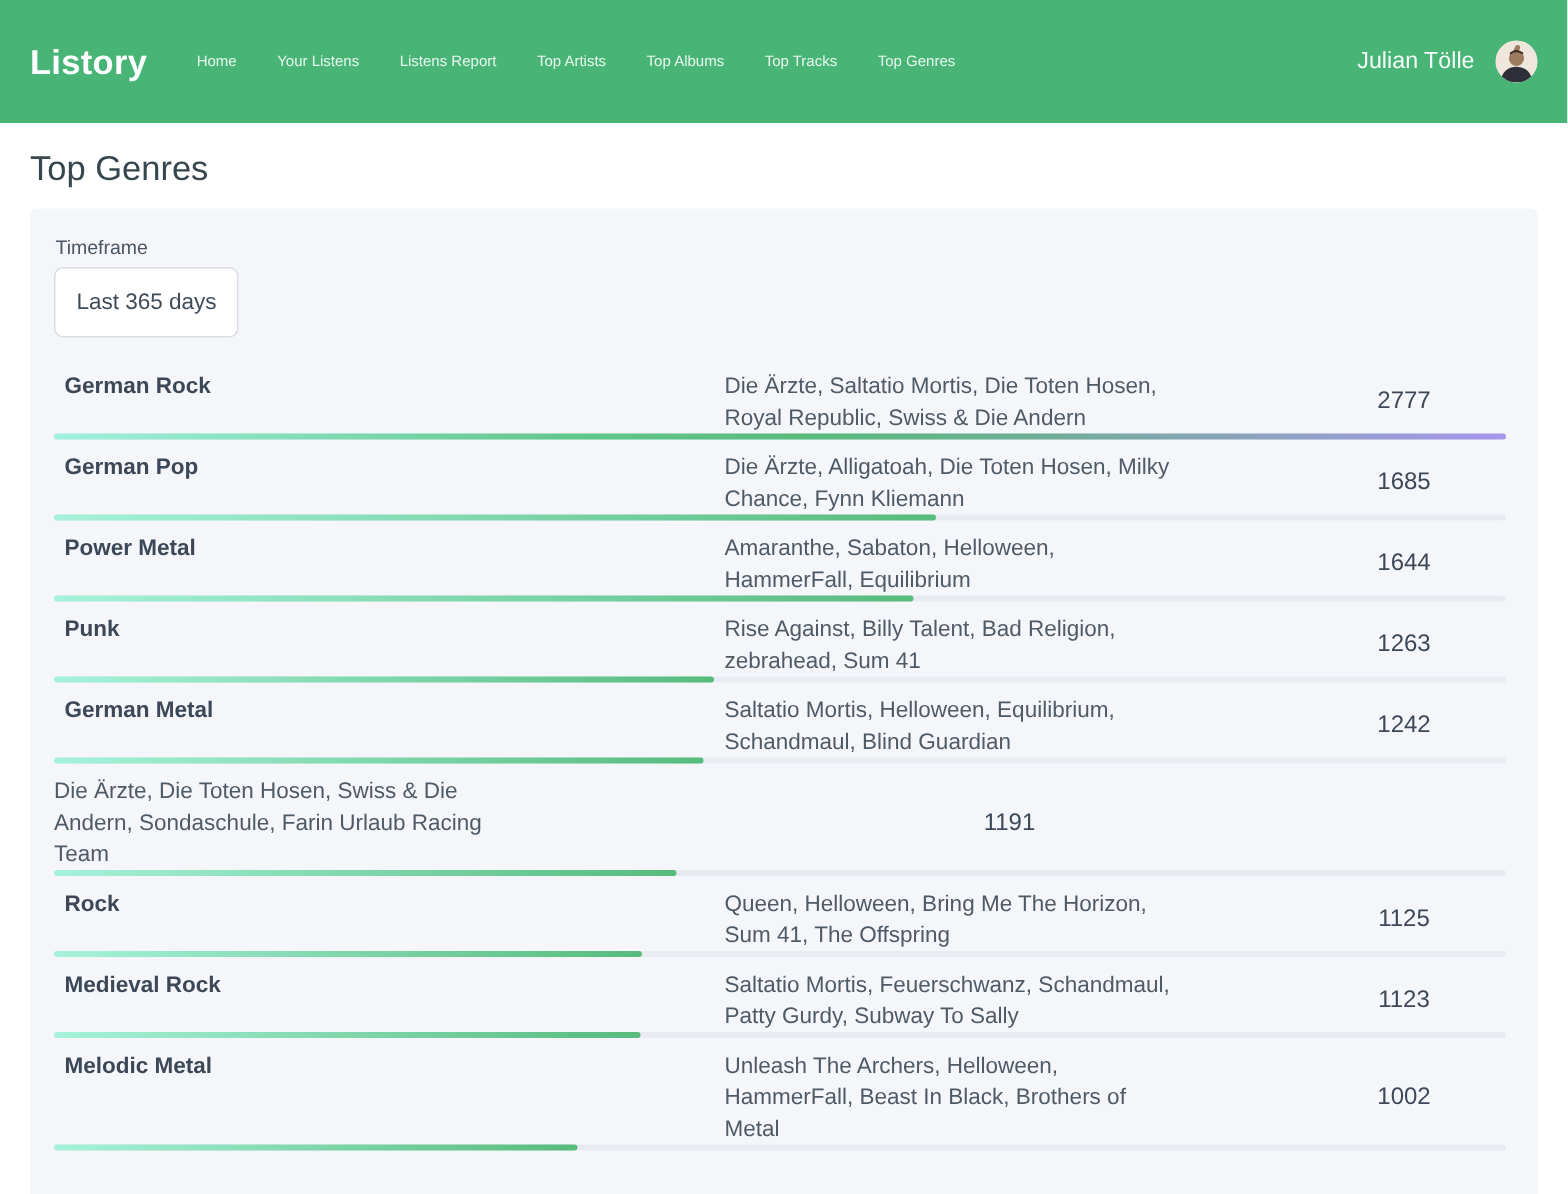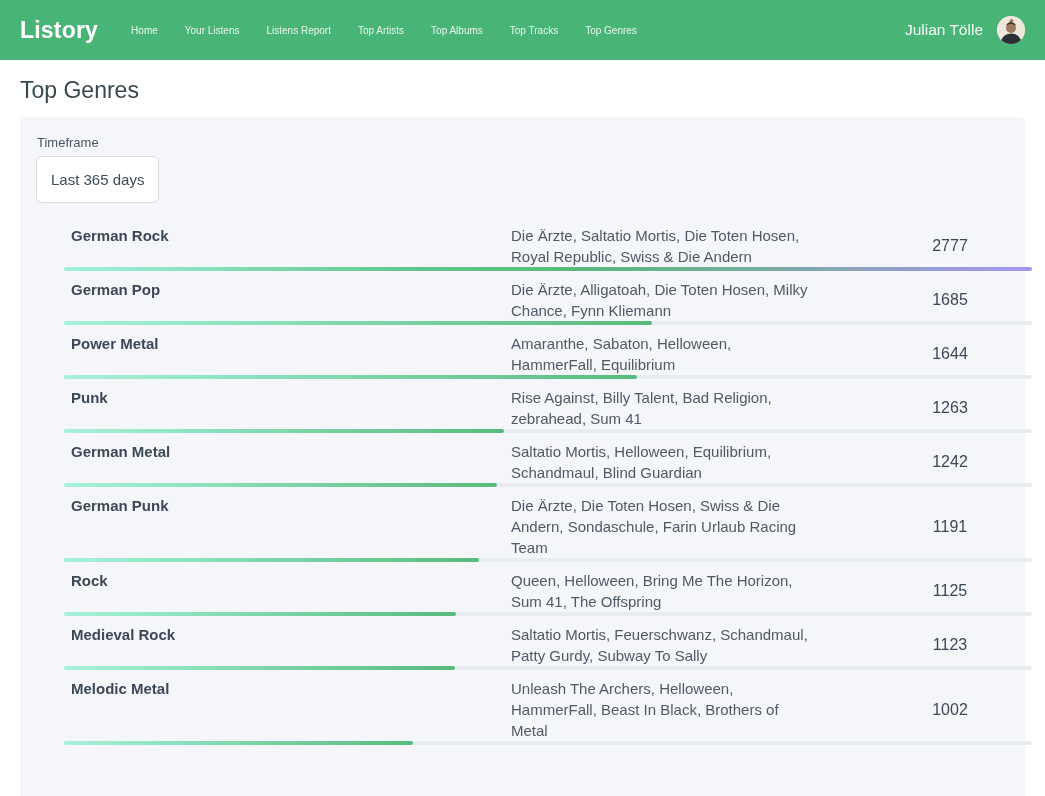--- a/index.html
+++ b/index.html
@@ -1,20 +1,20 @@
 <!DOCTYPE html>
 <html><head>
 <meta charset="utf-8">
 <style>
   * { margin:0; padding:0; box-sizing:border-box; }
   html,body { width:1045px; height:796px; overflow:hidden; background:#ffffff;
               font-family:"Liberation Sans","DejaVu Sans",sans-serif; }
 
   
-  .navbar { height:60px; background:#48B577; display:flex; align-items:center;
+  .navbar { height:82px; background:#48B577; display:flex; align-items:center;
             padding:0 20px; }
   .brand  { color:#ffffff; font-size:23px; font-weight:700; letter-spacing:.2px; }
   .nav-links { display:flex; align-items:center; margin-left:33px; gap:27px; }
   .nav-link  { color:rgba(255,255,255,.88); font-size:10px; text-decoration:none;
                cursor:pointer; white-space:nowrap; }
   .nav-spacer { flex:1; }
   .user-name { color:rgba(255,255,255,.95); font-size:15.5px; margin-right:14px; }
   .avatar { width:28px; height:28px; border-radius:50%; overflow:hidden; flex:none;
             background:#EFE7DC; cursor:pointer; }
   .avatar svg { display:block; }
@@ -27,21 +27,21 @@
           min-height:700px; }
 
   .tf-label { font-size:13px; color:#4A5563; margin:2px 0 6px 1px; }
   .tf-button { display:inline-block; background:#ffffff; border:1px solid #D9DDE3;
                border-radius:6px; padding:5px 14px; font-size:15px; color:#3E4C59;
                font-family:inherit; cursor:pointer; height:47px; line-height:18px; }
 
   
   .rows { margin-top:14px; }
   .grow { position:relative; display:grid; grid-template-columns:447px 380px 1fr;
-          padding:8px 0 4px;margin-left:28px; }
+          padding:8px 0 4px; }
   .g-name { font-size:15px; font-weight:700; color:#3C4858; padding-left:7px;
             line-height:21px; }
   .g-artists { font-size:15px; color:#4F5A67; line-height:21px; max-width:300px; }
   .g-count { font-size:16px; color:#3C4858; align-self:center; text-align:center; }
   .g-track { position:absolute; left:0; bottom:0; width:968px; height:4px;
              background:#E8ECF2; border-radius:2px; }
   .g-bar { position:absolute; left:0; bottom:0; height:4px; border-radius:2px; }
 </style>
 </head>
 <body>
@@ -118,21 +118,20 @@
   <div class="grow">
     <div class="g-name">German Metal</div>
     <div class="g-artists">Saltatio Mortis, Helloween, Equilibrium, Schandmaul, Blind Guardian</div>
     <div class="g-count">1242</div>
     <div class="g-track">
       <div class="g-bar" style="width: 44.7%; background: linear-gradient(90deg, rgb(166, 242, 218) 0%, rgb(87, 187, 124) 100%);"></div>
     </div>
   </div>
 
   <div class="grow">
-    <div class="g-name">German Punk</div>
     <div class="g-artists">Die Ärzte, Die Toten Hosen, Swiss &amp; Die Andern, Sondaschule, Farin Urlaub Racing Team</div>
     <div class="g-count">1191</div>
     <div class="g-track">
       <div class="g-bar" style="width: 42.9%; background: linear-gradient(90deg, rgb(166, 242, 218) 0%, rgb(87, 187, 124) 100%);"></div>
     </div>
   </div>
 
   <div class="grow">
     <div class="g-name">Rock</div>
     <div class="g-artists">Queen, Helloween, Bring Me The Horizon, Sum 41, The Offspring</div>

